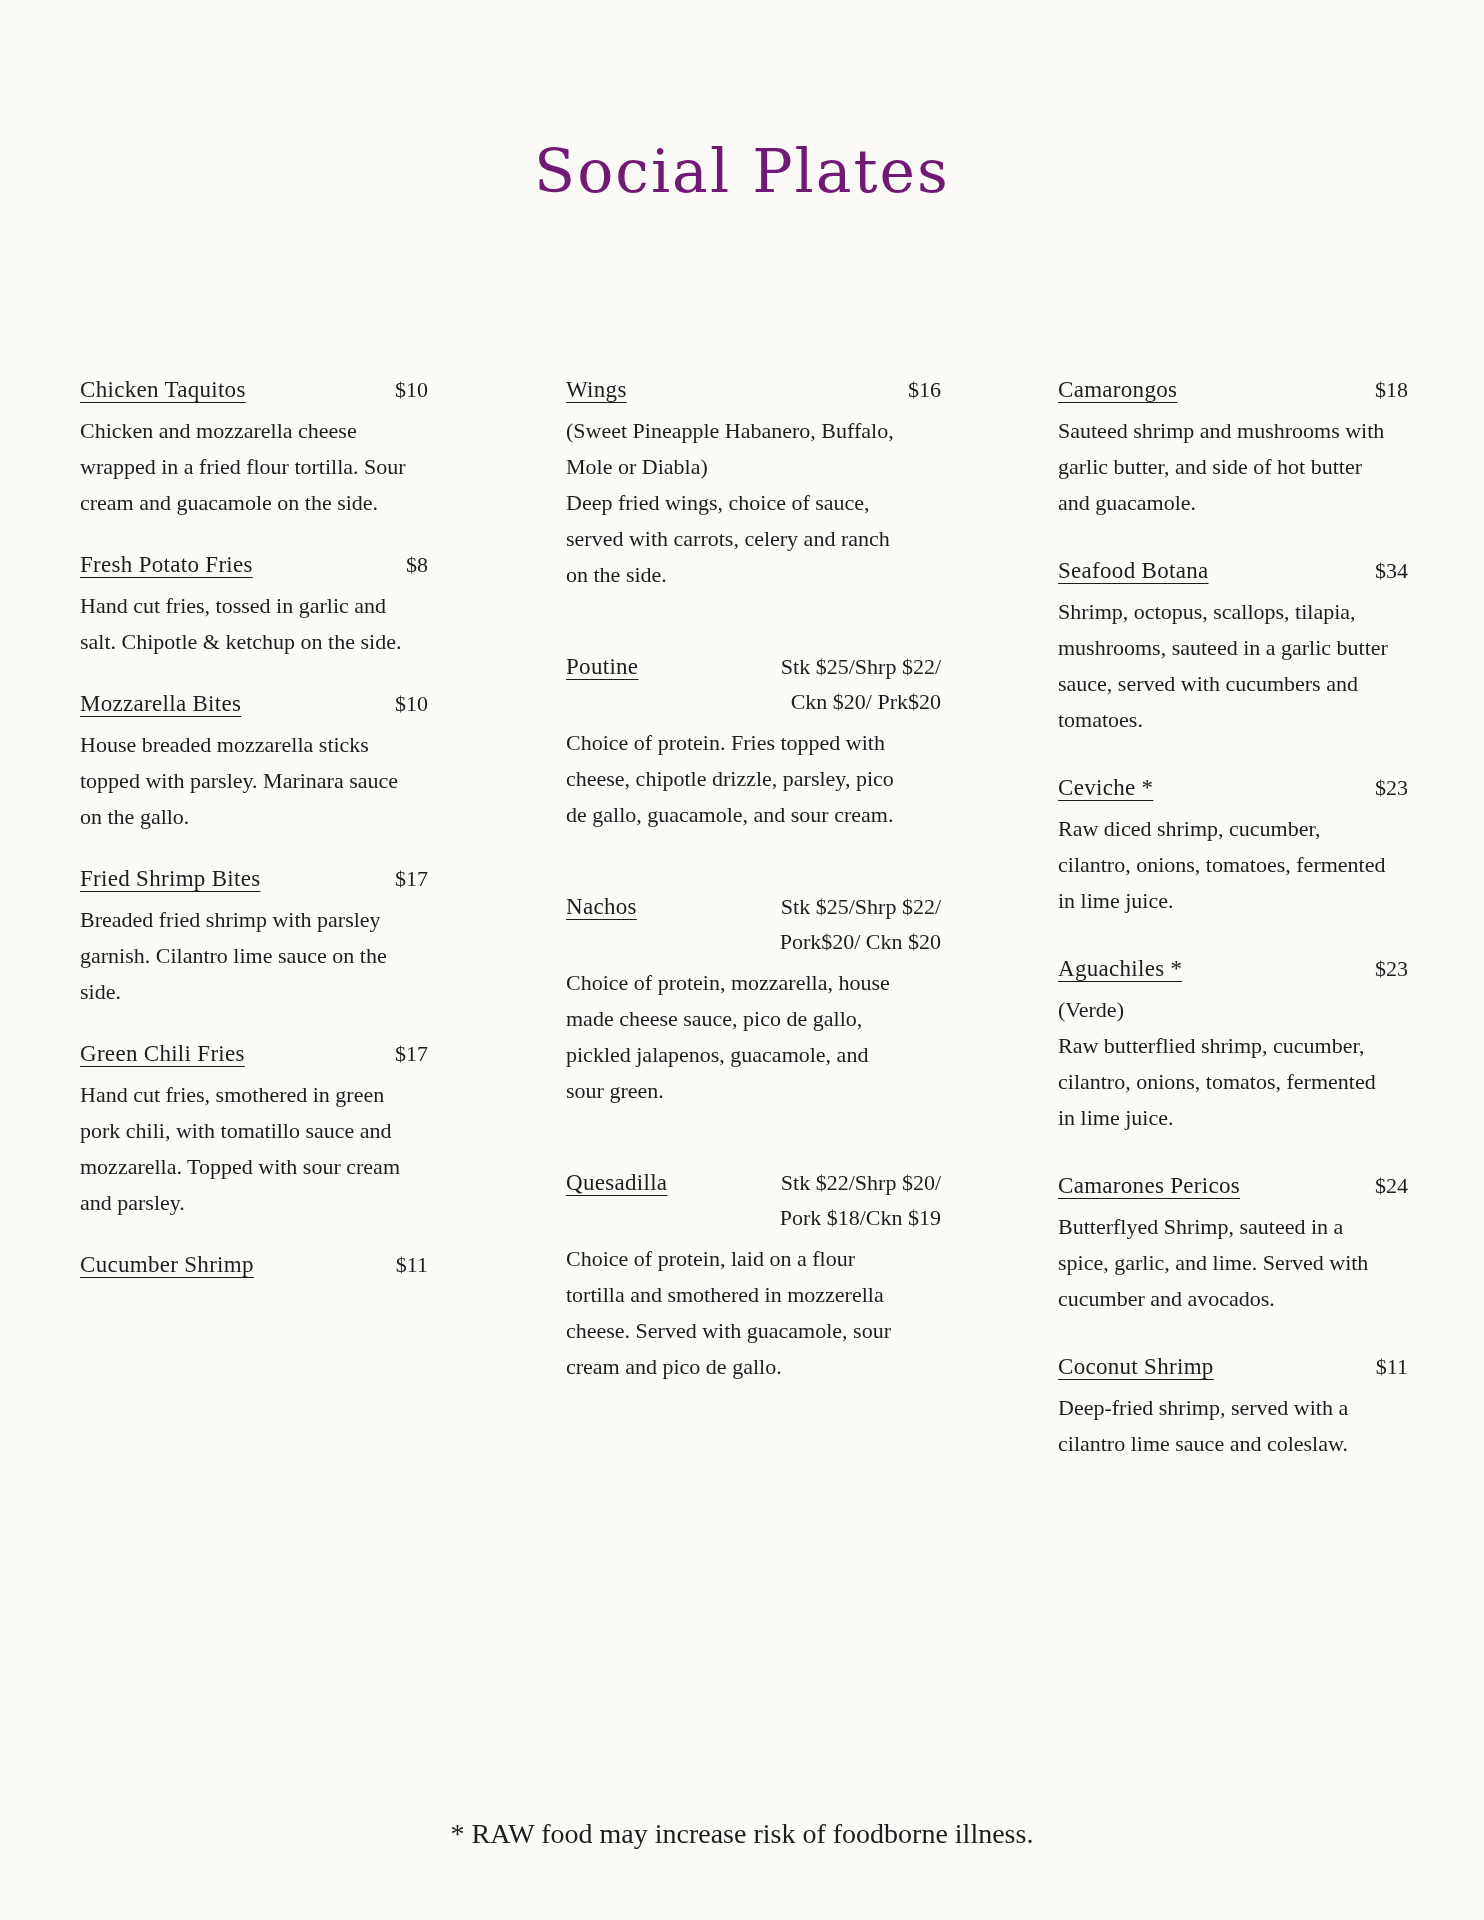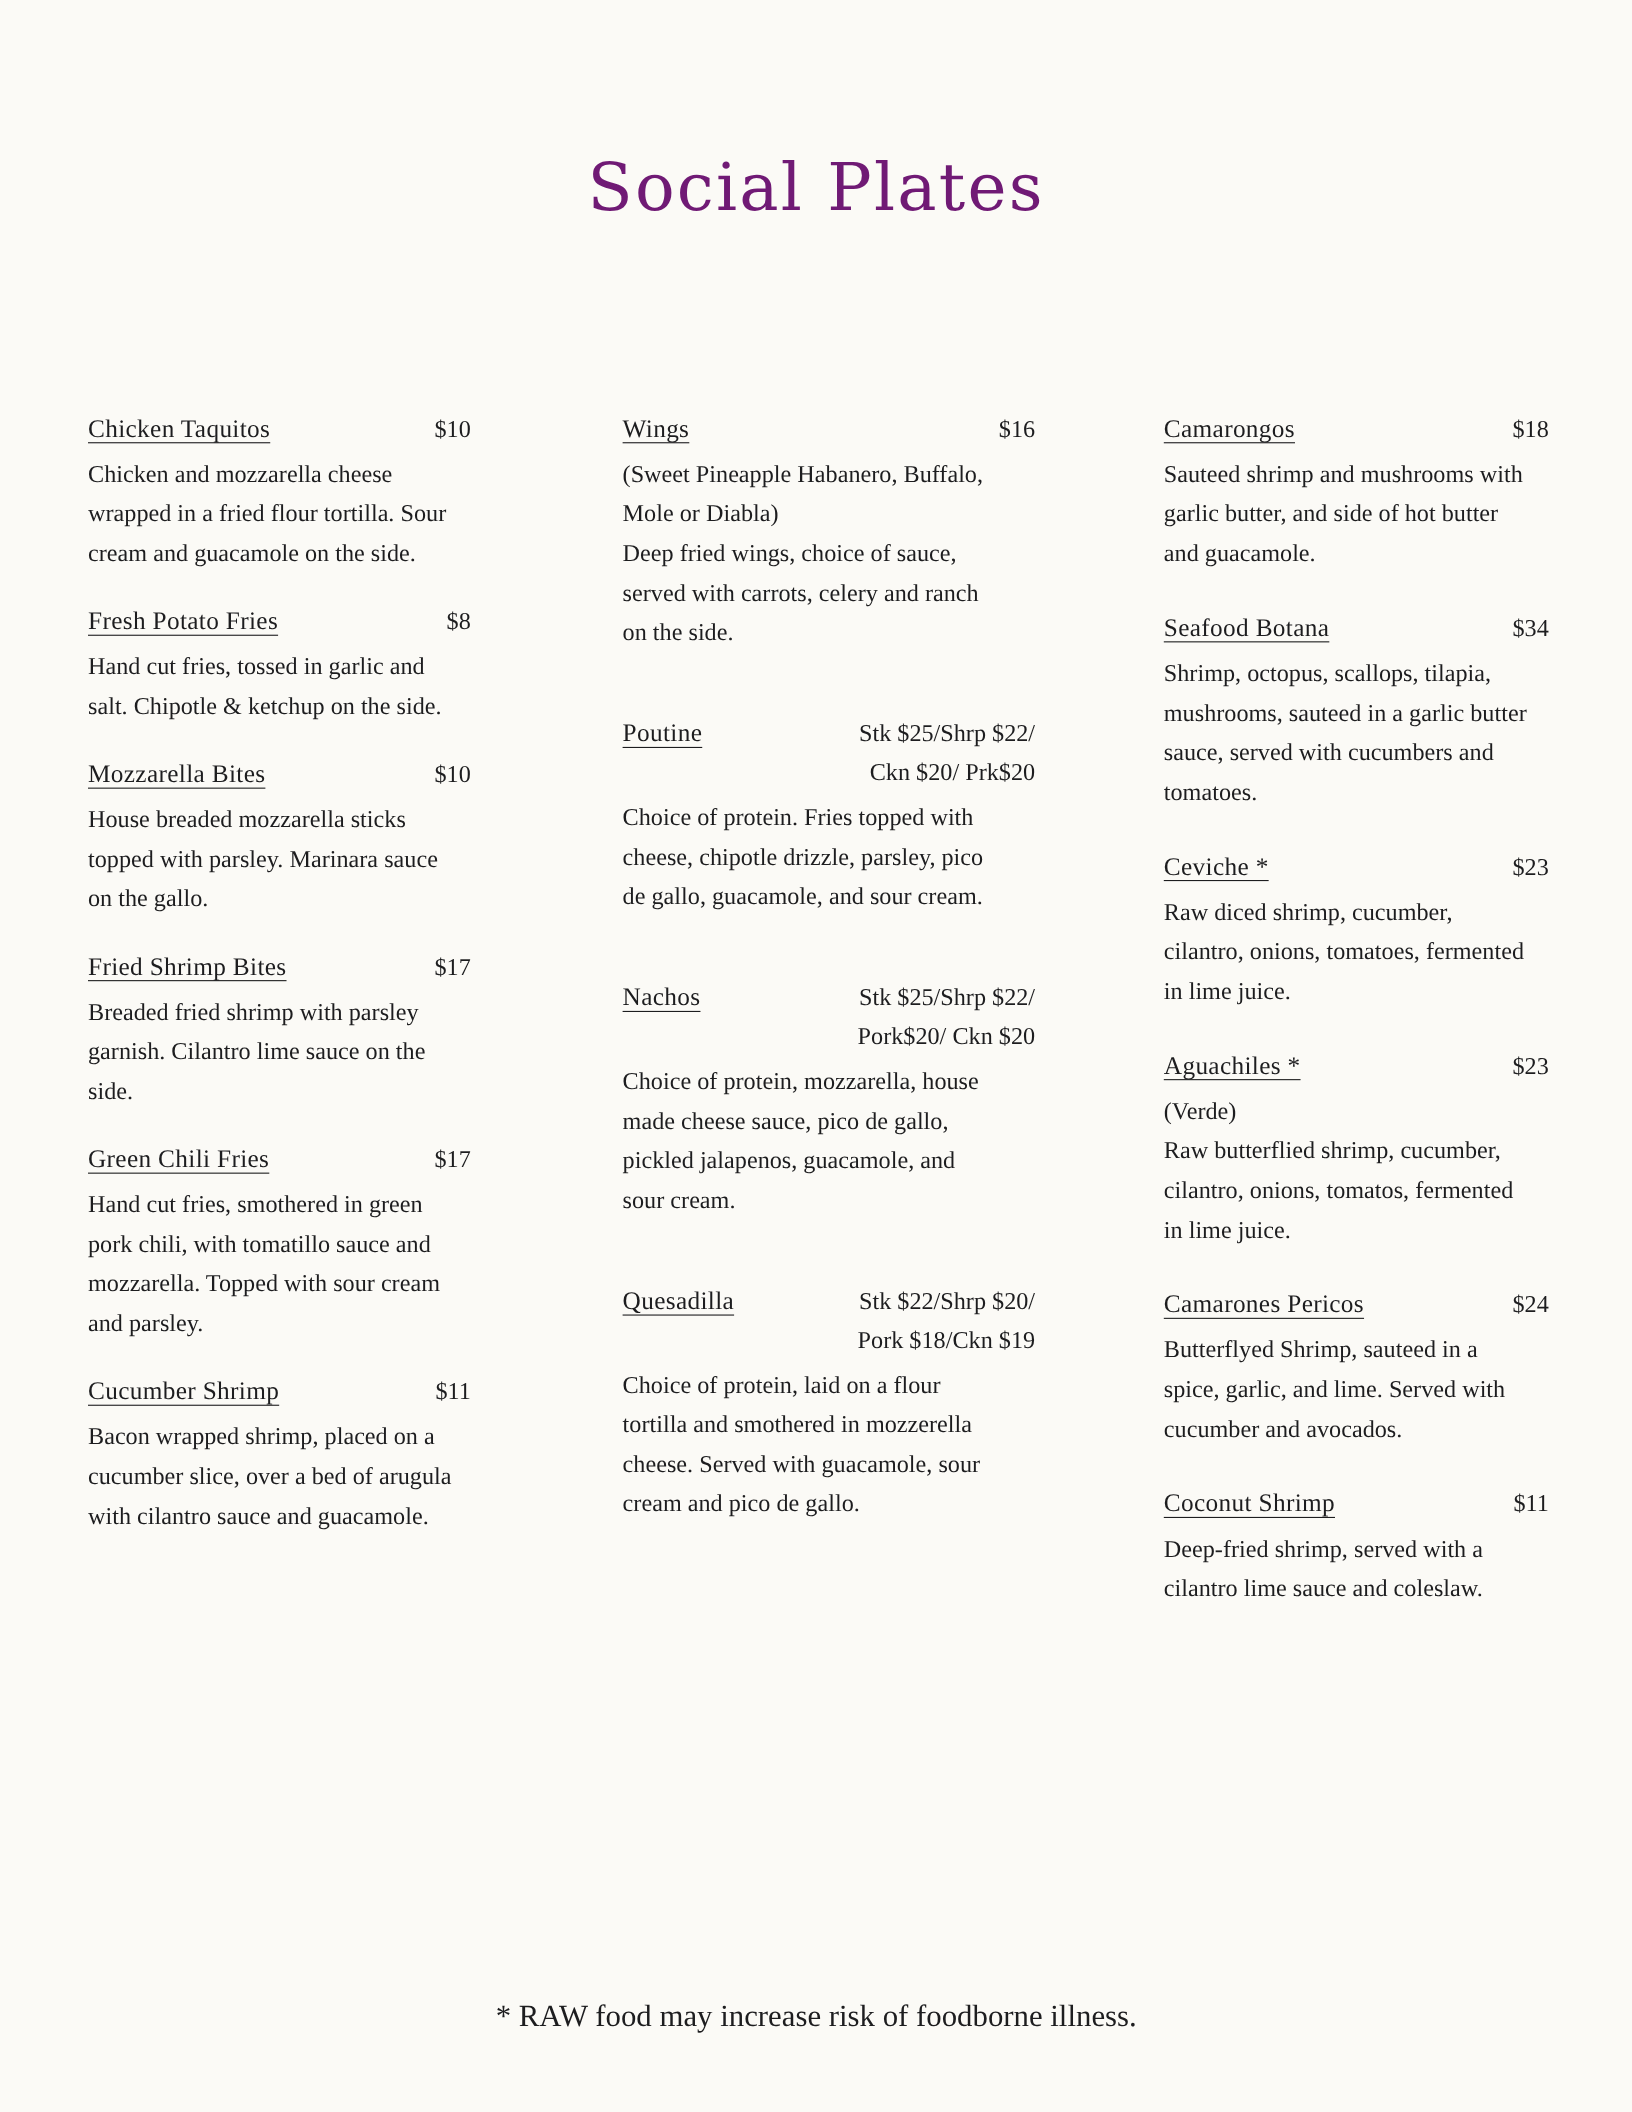--- a/index.html
+++ b/index.html
@@ -119,21 +119,20 @@
       <span class="item-name">Green Chili Fries</span>
       <span class="item-price">$17</span>
     </div>
     <p class="item-desc">Hand cut fries, smothered in green pork chili, with tomatillo sauce and mozzarella. Topped with sour cream and parsley.</p>
   </div>
   <div class="item">
     <div class="item-head">
       <span class="item-name">Cucumber Shrimp</span>
       <span class="item-price">$11</span>
     </div>
-    <p class="item-desc">Bacon wrapped shrimp, placed on a cucumber slice, over a bed of arugula with cilantro sauce and guacamole.</p>
   </div>
 </div>
 
 <div class="col col-2">
   <div class="item">
     <div class="item-head">
       <span class="item-name">Wings</span>
       <span class="item-price">$16</span>
     </div>
     <p class="item-desc">(Sweet Pineapple Habanero, Buffalo, Mole or Diabla)
@@ -146,21 +145,21 @@
 Ckn $20/ Prk$20</span>
     </div>
     <p class="item-desc">Choice of protein. Fries topped with cheese, chipotle drizzle, parsley, pico de gallo, guacamole, and sour cream.</p>
   </div>
   <div class="item">
     <div class="item-head">
       <span class="item-name">Nachos</span>
       <span class="item-price">Stk $25/Shrp $22/
 Pork$20/ Ckn $20</span>
     </div>
-    <p class="item-desc">Choice of protein, mozzarella, house made cheese sauce, pico de gallo, pickled jalapenos, guacamole, and sour cream.</p>
+    <p class="item-desc">Choice of protein, mozzarella, house made cheese sauce, pico de gallo, pickled jalapenos, guacamole, and sour green.</p>
   </div>
   <div class="item">
     <div class="item-head">
       <span class="item-name">Quesadilla</span>
       <span class="item-price">Stk $22/Shrp $20/
 Pork $18/Ckn $19</span>
     </div>
     <p class="item-desc">Choice of protein, laid on a flour tortilla and smothered in mozzerella cheese. Served with guacamole, sour cream and pico de gallo.</p>
   </div>
 </div>

